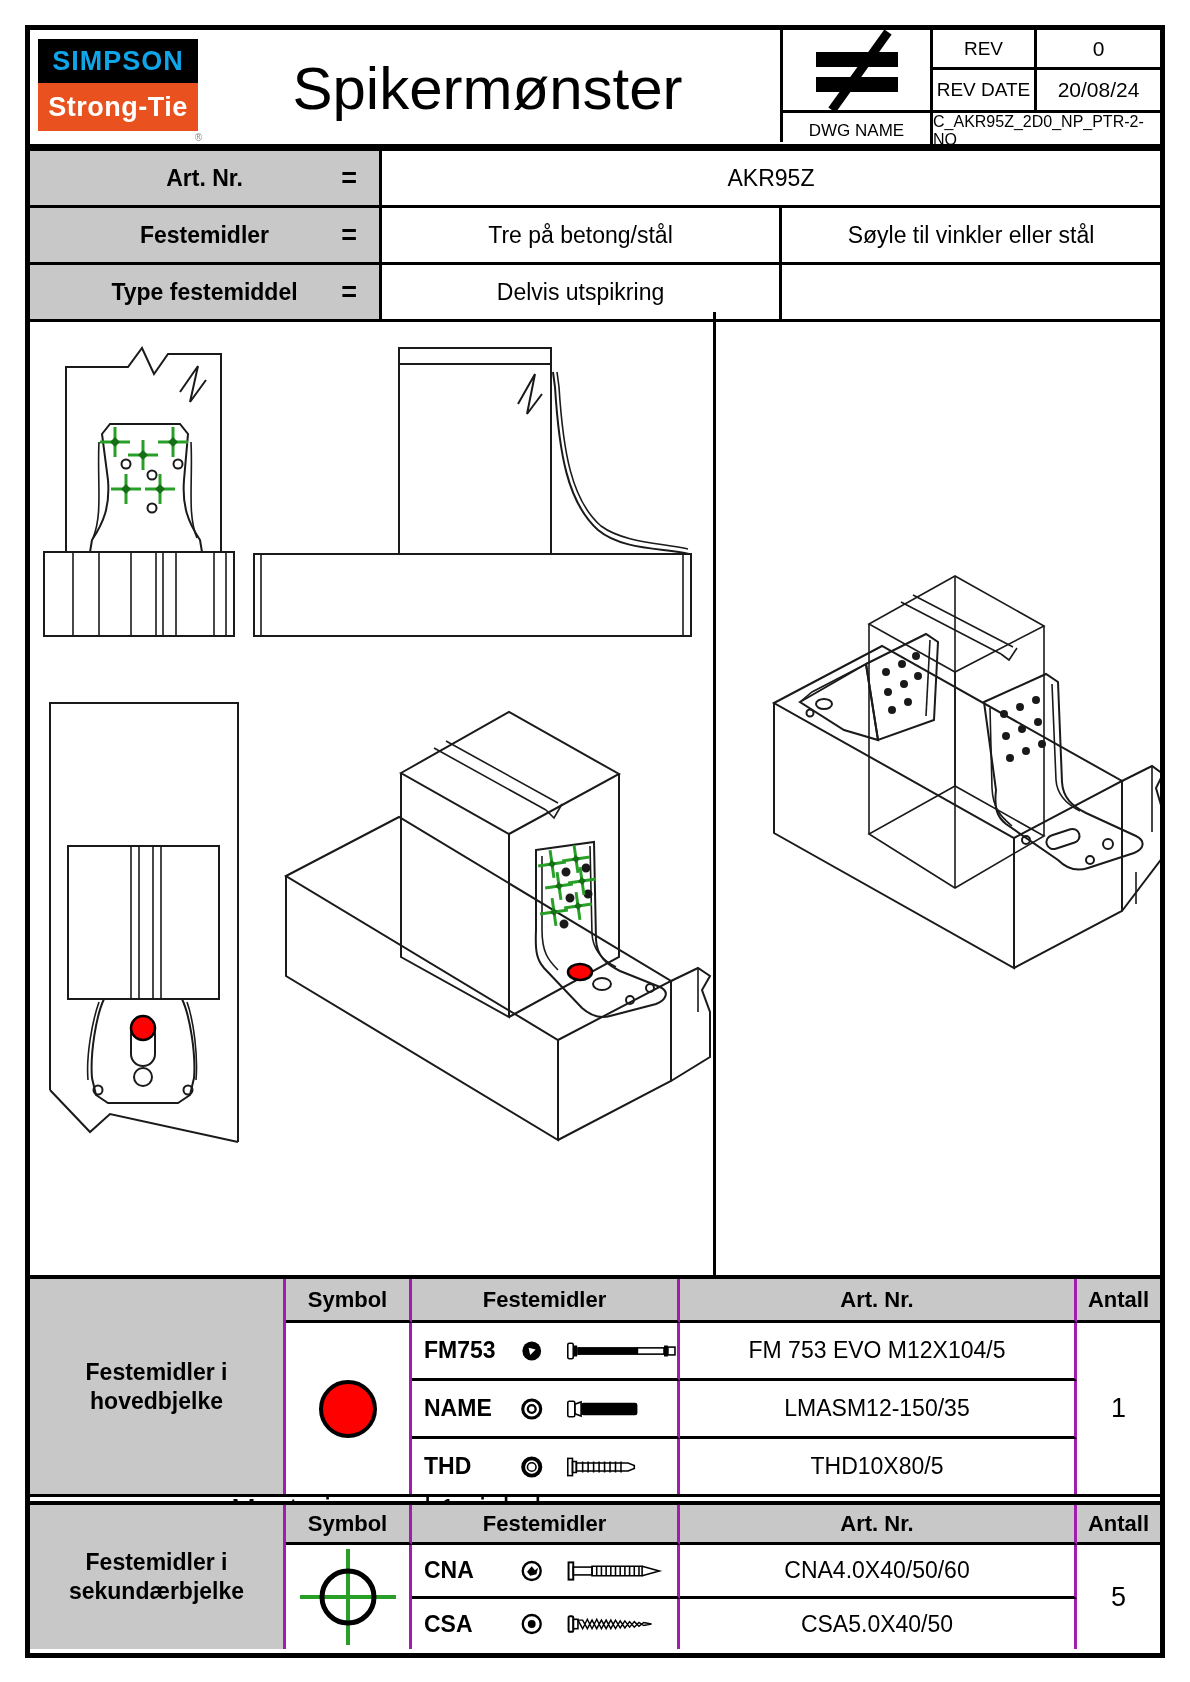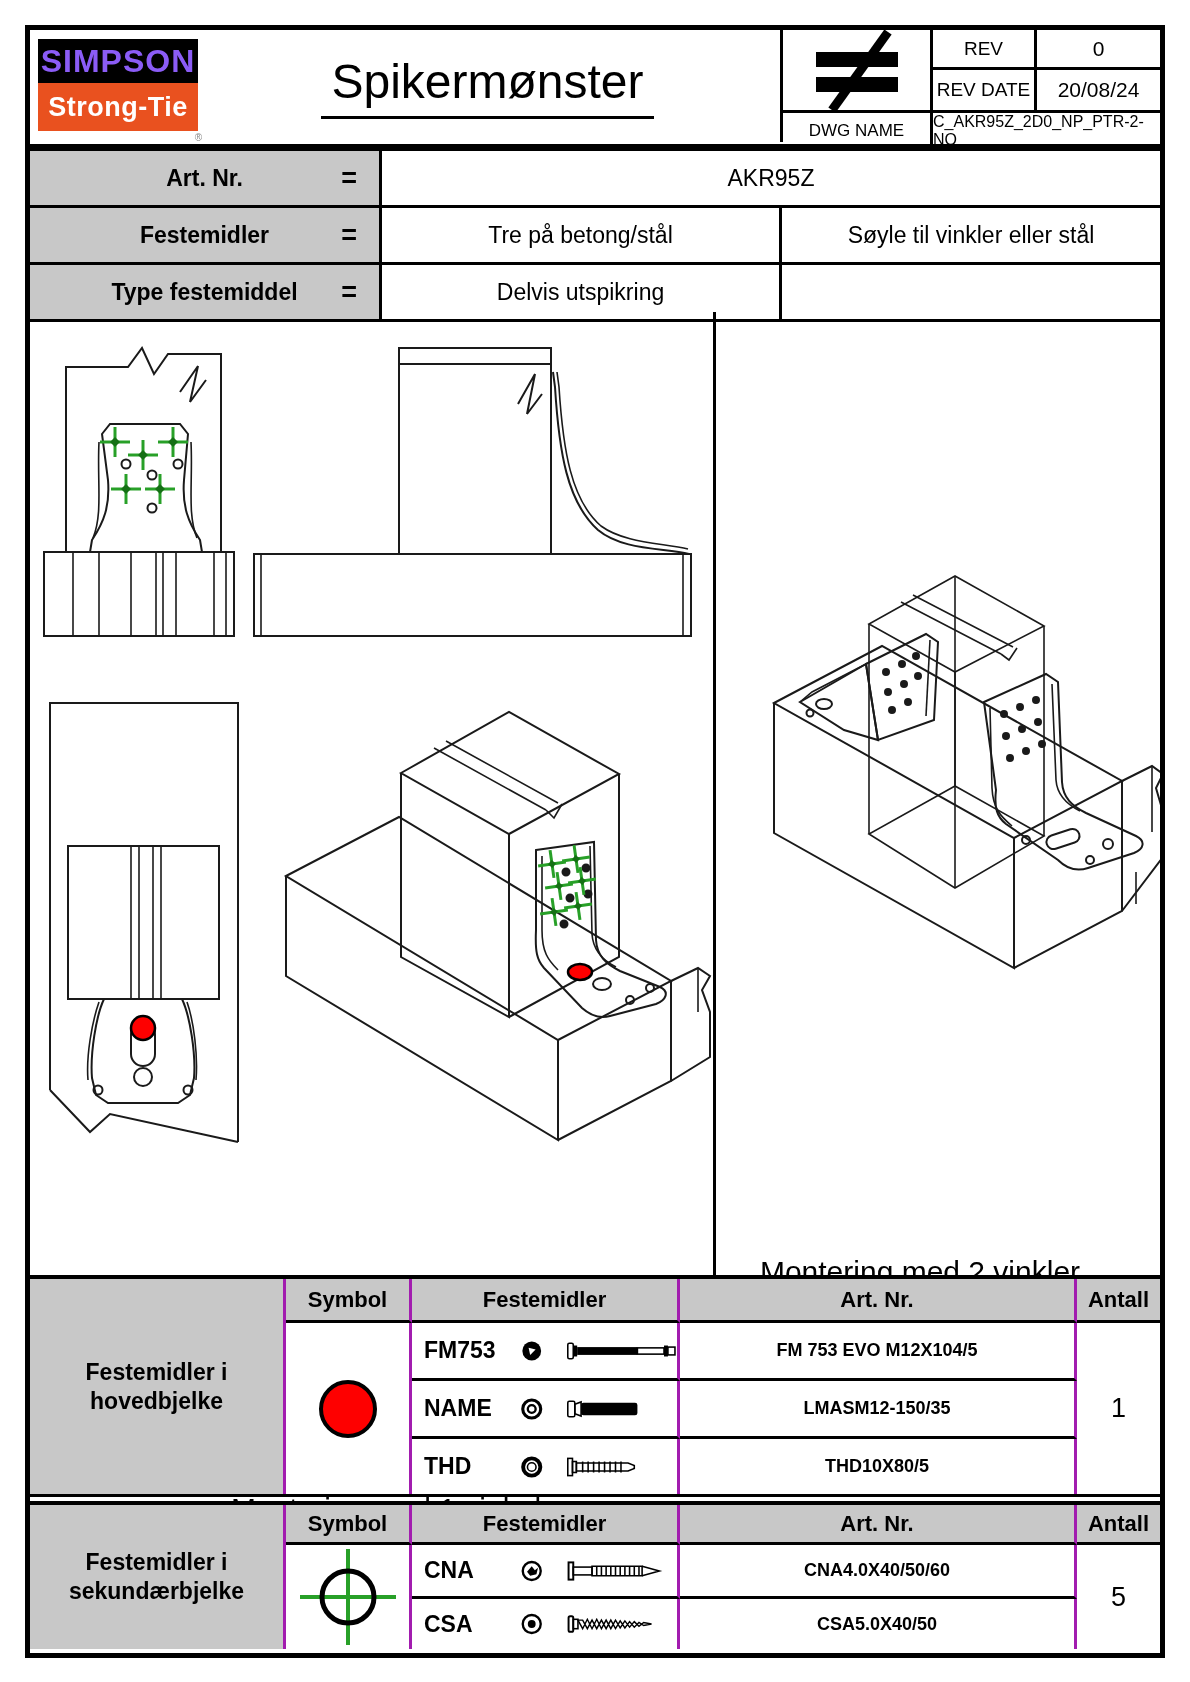--- a/index.html
+++ b/index.html
@@ -3,27 +3,27 @@
 <meta charset="utf-8">
 <style>
   html,body{margin:0;padding:0;width:1190px;height:1682px;background:#fff;
     font-family:"Liberation Sans",sans-serif;color:#000;overflow:hidden;}
   .sheet{position:absolute;left:25px;top:25px;width:1140px;height:1633px;
     border:5px solid #000;box-sizing:border-box;background:#fff;}
   .abs{position:absolute;}
   
   .header-band{position:absolute;left:0;top:0;width:100%;height:114px;border-bottom:4px solid #000;}
   .logo{position:absolute;left:8px;top:9px;width:160px;}
-  .logo-black{background:#000;color:#8b5cf6;font-weight:bold;font-size:32px;letter-spacing:1px;
+  .logo-black{background:#000;color:#0ea5e9;font-weight:bold;font-size:27px;letter-spacing:1px;
     height:44px;display:flex;align-items:center;justify-content:center;}
   .logo-orange{background:#e9511f;color:#ffffff;font-weight:bold;font-size:27px;
     height:48px;display:flex;align-items:center;justify-content:center;letter-spacing:0.5px;}
   .logo-reg{position:absolute;right:-4px;bottom:-12px;font-size:10px;color:#888;}
   .title-wrap{position:absolute;left:170px;right:385px;top:24px;text-align:center;}
-  .title{display:inline-block;font-size:48px;border-bottom:3px solid #000;padding:0 10px 7px 10px;}
+  .title{display:inline-block;font-size:60px;border-bottom:3px solid #000;padding:0 10px 24px 10px;}
   .header-right{position:absolute;right:0;top:0;width:377px;height:112px;border-left:3px solid #000;
     display:grid;grid-template-columns:150px 104px 1fr;grid-template-rows:40px 43px 1fr;}
   .hr-cell{display:flex;align-items:center;justify-content:center;font-size:19px;}
   .neq-cell{grid-row:1/3;grid-column:1;border-right:3px solid #000;border-bottom:3px solid #000;}
   .rev-l{grid-row:1;grid-column:2;border-right:3px solid #000;border-bottom:3px solid #000;}
   .rev-v{grid-row:1;grid-column:3;border-bottom:3px solid #000;font-size:21px;}
   .revd-l{grid-row:2;grid-column:2;border-right:3px solid #000;border-bottom:3px solid #000;}
   .revd-v{grid-row:2;grid-column:3;border-bottom:3px solid #000;font-size:21px;}
   .dwg-l{grid-row:3;grid-column:1;border-right:3px solid #000;font-size:17px;}
   .dwg-v{grid-row:3;grid-column:2/4;font-size:16px;}
@@ -47,21 +47,21 @@
     grid-template-columns:256px 126px 268px 397px 1fr;border-top:4px solid #000;background:#fff;}
   .t1{top:1245px;grid-template-rows:44px 58px 58px 55px;border-bottom:3px solid #000;}
   .t2{top:1471px;grid-template-rows:40px 54px 50px;}
   .cell{border-right:3px solid #a21caf;border-bottom:3px solid #000;display:flex;align-items:center;justify-content:center;}
   .cell.last-col{border-right:none;}
   .cell.last-row{border-bottom:none;}
   .ghead{background:#c8c8c8;font-weight:bold;font-size:22px;}
   .rowlabel{background:#c8c8c8;font-weight:bold;font-size:23px;flex-direction:column;line-height:1.25;text-align:center;}
   .fast-cell{justify-content:flex-start;padding-left:12px;gap:24px;}
   .fast-code{font-weight:bold;font-size:23px;min-width:72px;}
-  .artnr{font-weight:bold;font-size:18px;}
+  .artnr{font-weight:normal;font-size:23px;}
   .qty{font-size:27px;}
   .red-dot{width:58px;height:58px;border-radius:50%;background:#fe0000;border:4px solid #000;box-sizing:border-box;}
   svg{display:block;}
 </style>
 </head>
 <body>
 
 <div class="sheet">
 
   <div class="header-band">
@@ -308,21 +308,20 @@
           <circle cx="290" cy="424" r="3" fill="#1a1a1a"></circle>
         <circle cx="306" cy="417" r="3" fill="#1a1a1a"></circle>
           <circle cx="322" cy="410" r="3" fill="#1a1a1a"></circle>
         <circle cx="294" cy="446" r="3" fill="#1a1a1a"></circle>
           <circle cx="310" cy="439" r="3" fill="#1a1a1a"></circle>
         <circle cx="326" cy="432" r="3" fill="#1a1a1a"></circle>
       </g>
     </svg>
 
     <div class="caption" style="left:156px;top:1180px;width:400px">Montering med 1 vinkel</div>
-    <div class="caption" style="left:690px;top:943px;width:400px">Montering med 2 vinkler</div>
   </div>
 
   <div class="ftable t1">
     <div class="cell rowlabel last-row" style="grid-row:1/5;grid-column:1">
       <div>Festemidler i</div>
       <div>hovedbjelke</div>
     </div>
     <div class="cell ghead" style="grid-row:1;grid-column:2">Symbol</div>
     <div class="cell ghead" style="grid-row:1;grid-column:3">Festemidler</div>
     <div class="cell ghead" style="grid-row:1;grid-column:4">Art. Nr.</div>

